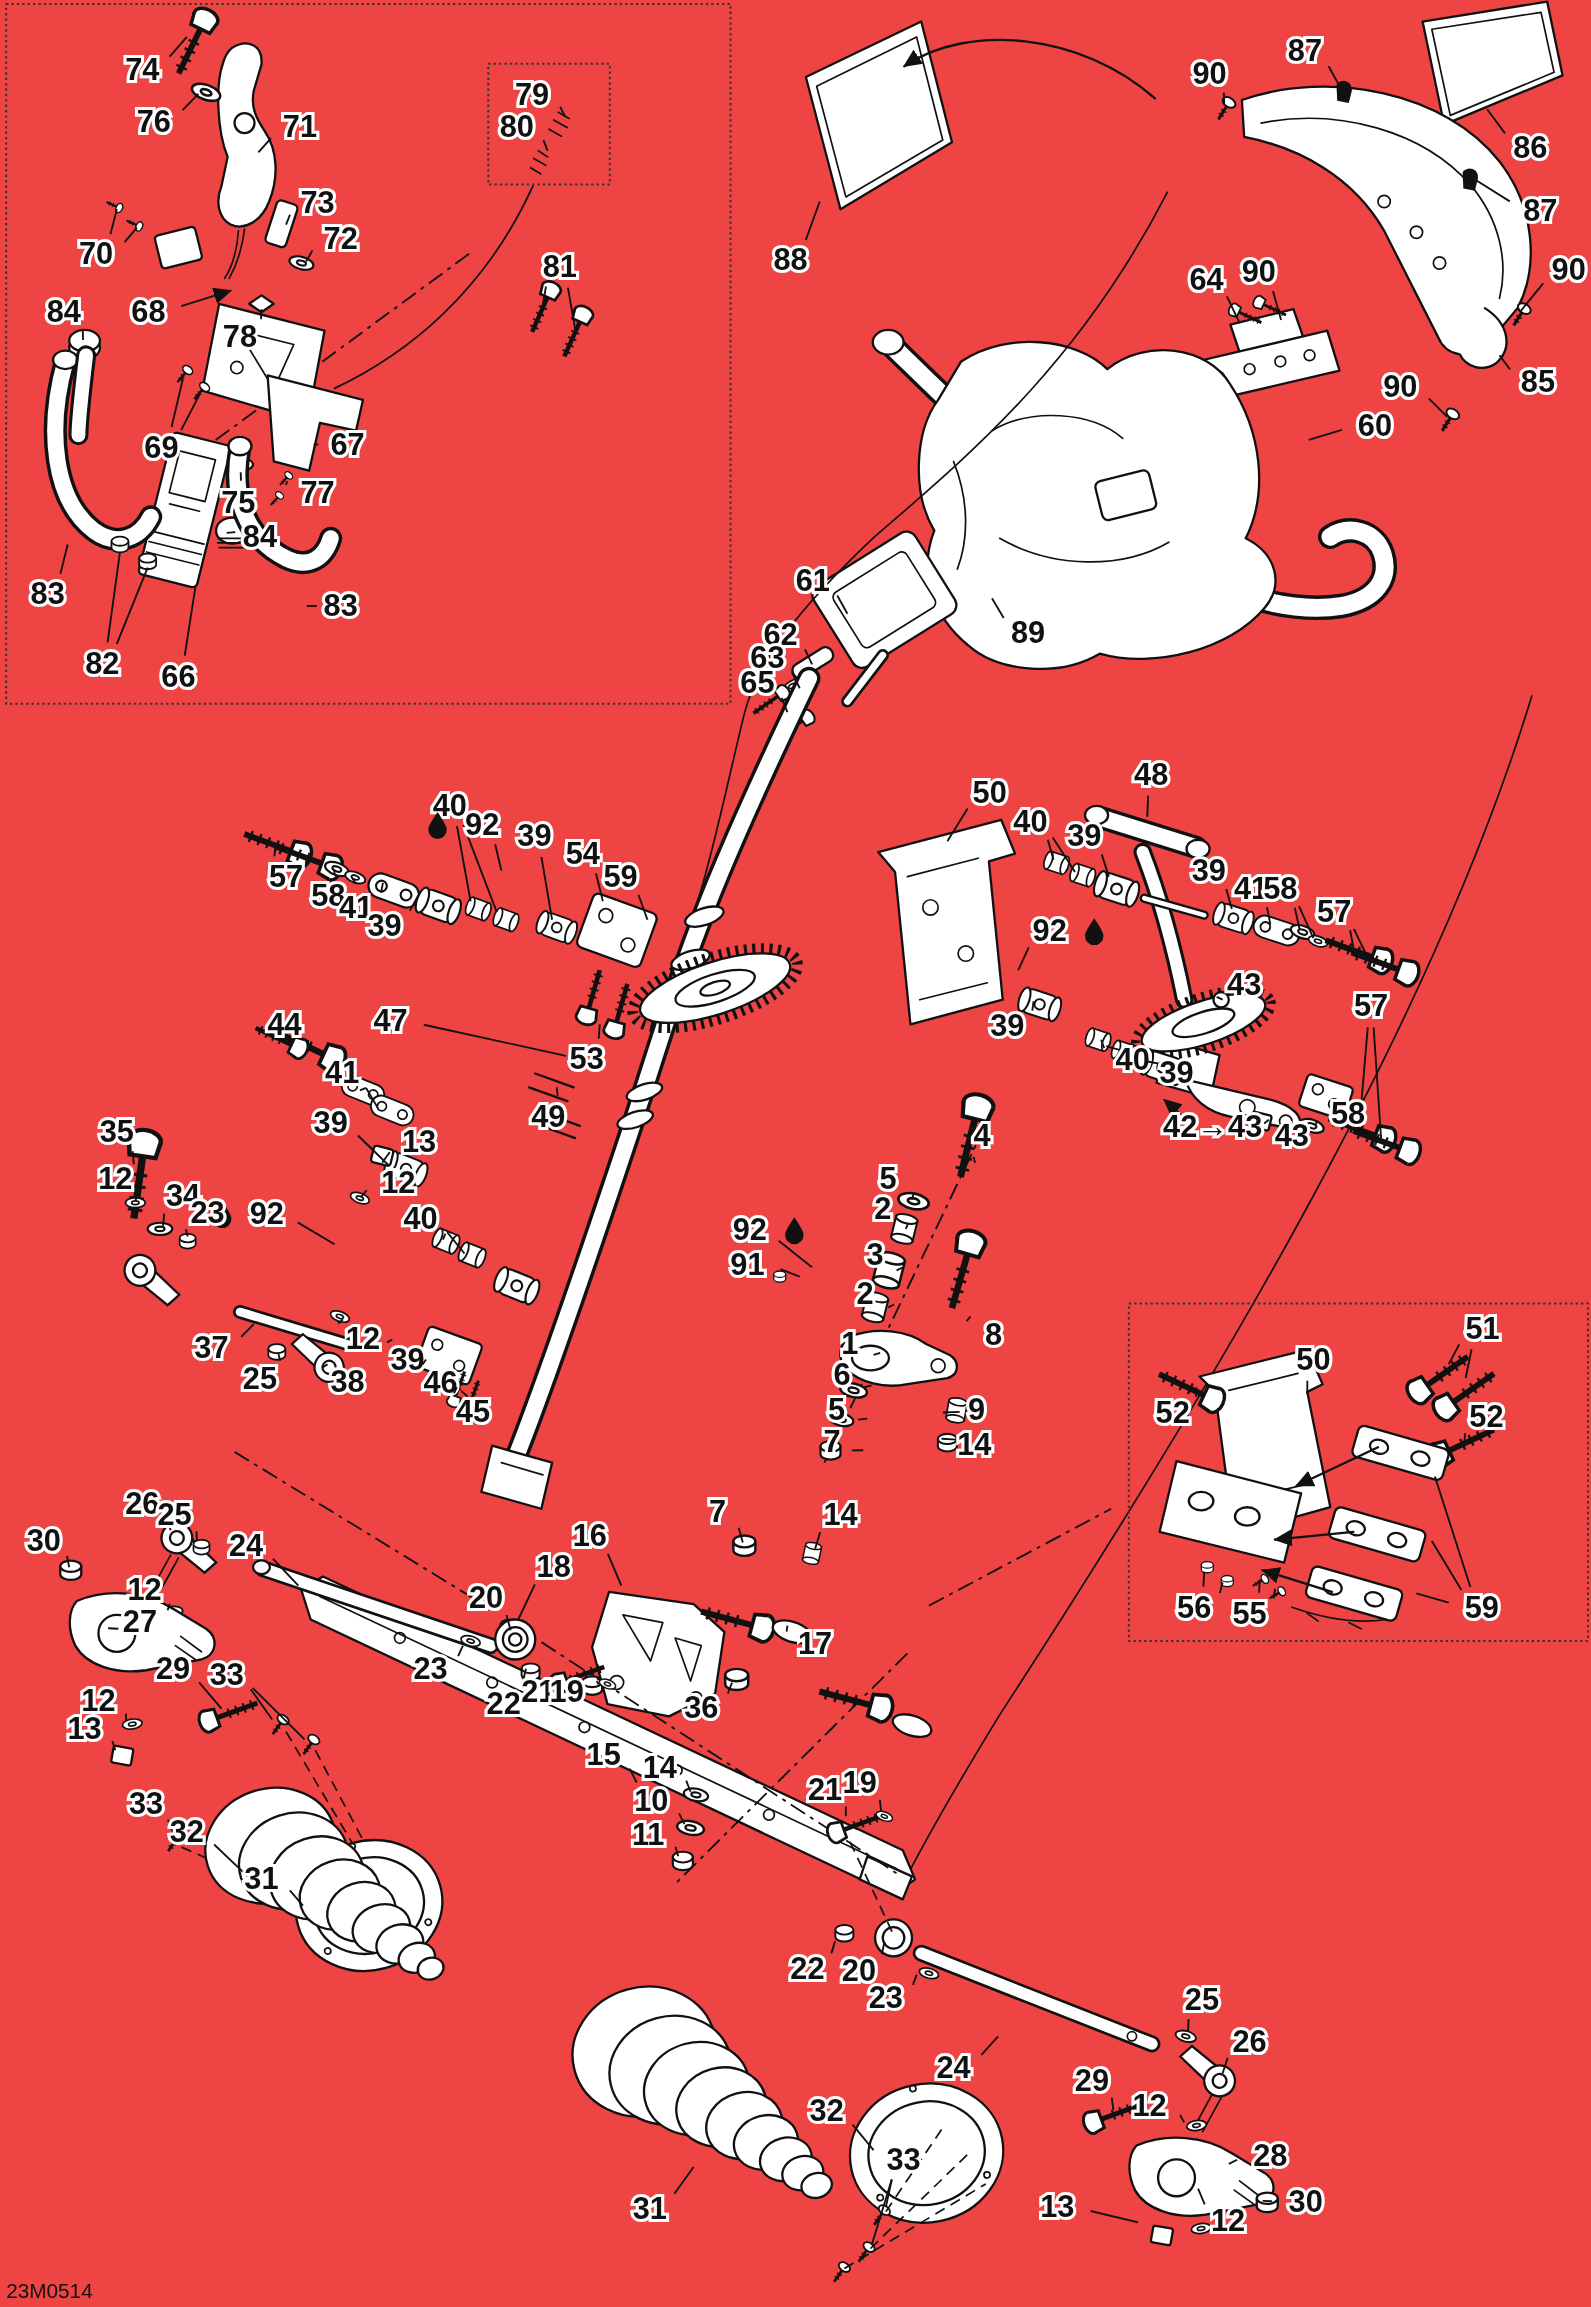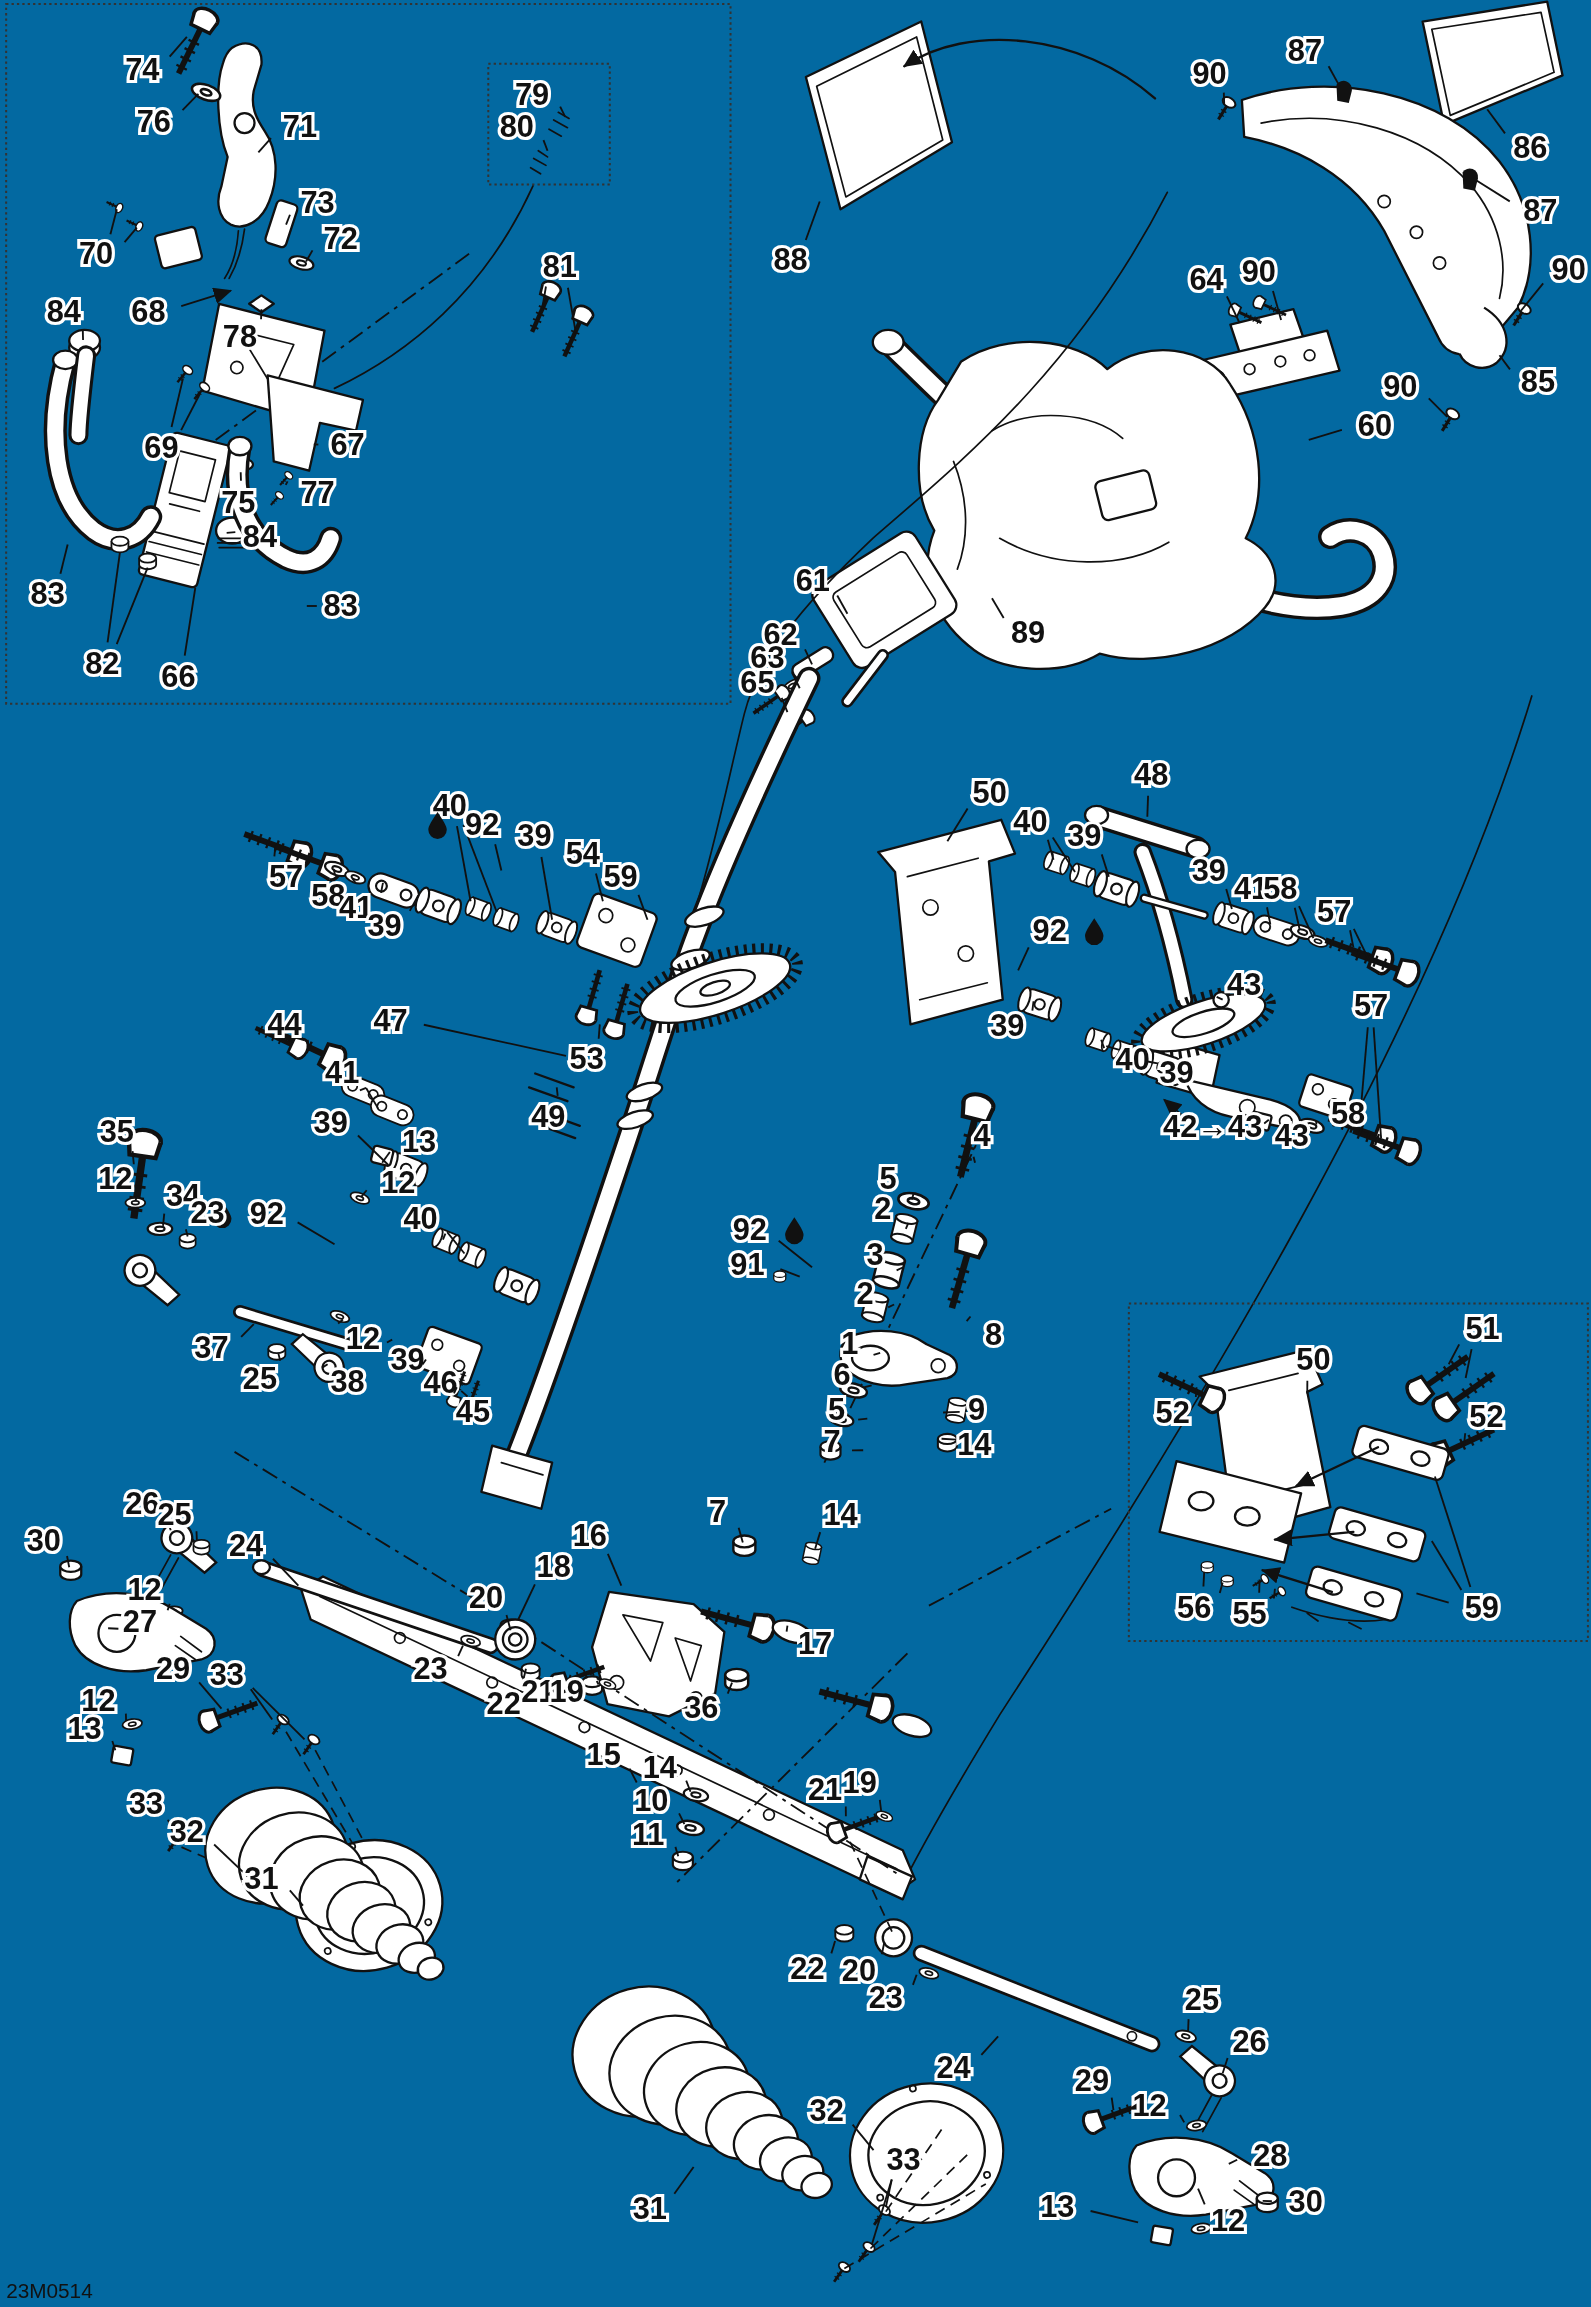--- a/index.html
+++ b/index.html
@@ -1,16 +1,16 @@
 <!DOCTYPE html>
 <html style="font-size:12.3px"><head>
 <meta charset="utf-8">
 <style>
   html,body{margin:0;padding:0;background:#e8e8e8;}
-  .page{width:1591px;height:2307px;background:#0369a1;position:relative;margin:0 auto;
+  .page{width:1591px;height:2307px;background:#ef4444;position:relative;margin:0 auto;
         font-family:"Liberation Sans",sans-serif;text-align:center;}
   svg{display:block}
   
   .ln{stroke:#111;stroke-width:3;fill:none;stroke-linecap:round;stroke-linejoin:round}
   .fw{stroke:#111;stroke-width:3;fill:#fff;stroke-linejoin:round}
   .thin{stroke-width:2.2}
   .box{fill:none;stroke:#333;stroke-width:2.6;stroke-dasharray:3 4}
   .dashdot{stroke:#111;stroke-width:2.4;fill:none;stroke-dasharray:22 8 5 8}
   .dash{stroke:#111;stroke-width:2.2;fill:none;stroke-dasharray:14 9}
   .tube1{stroke:#111;fill:none;stroke-linecap:round}

